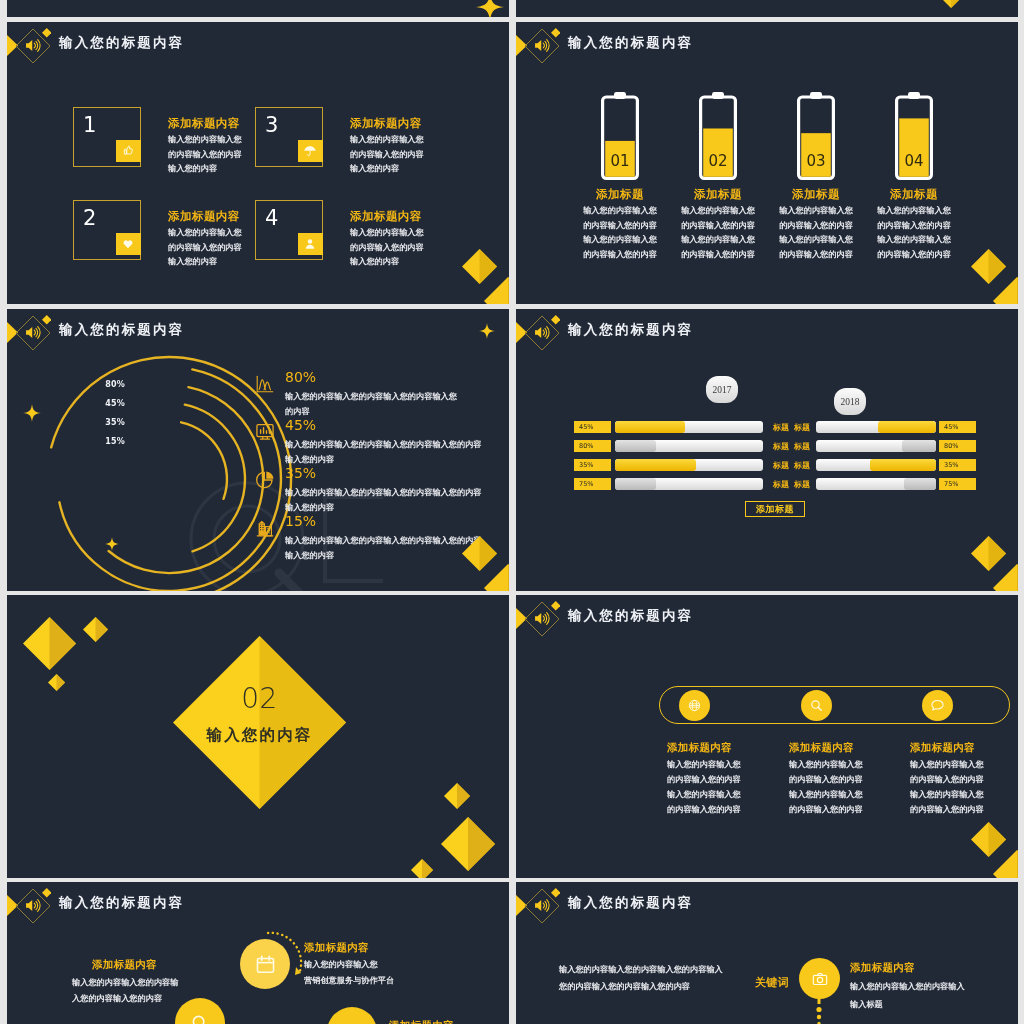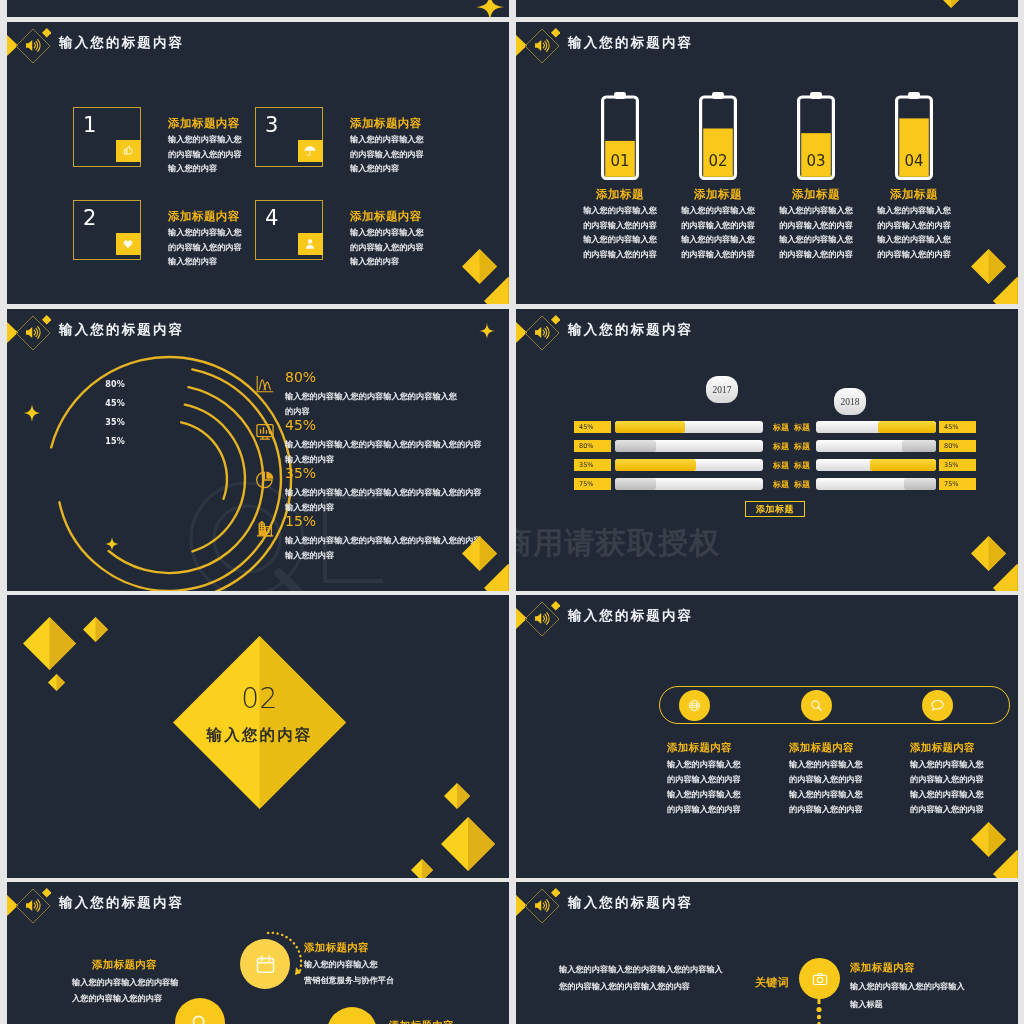--- a/index.html
+++ b/index.html
@@ -357,21 +357,20 @@
             <path d="M15.1 6.8a7.4 7.4 0 0 1 0 10.4" fill="none" stroke="#f8c81b" stroke-width="1.35" stroke-linecap="round"></path>
             <path d="M17.3 4.6a10.5 10.5 0 0 1 0 14.8" fill="none" stroke="#f8c81b" stroke-width="1.35" stroke-linecap="round"></path>
           </svg>
           <div style="position: absolute; left: 34.5px; top: 6px; width: 9.5px; height: 9.5px;">
             <svg width="9.5" height="9.5" viewBox="0 0 100 100" style="display: block;">
               <path d="M50 0 L100 50 L50 100 L0 50 Z" fill="#f8c81b"></path>
             </svg>
           </div>
           <div class="hdr-title">输入您的标题内容</div>
         </div>
-        <div style="position: absolute; left: -14px; top: 214px; font-size: 30px; font-weight: 700; color: rgb(243, 245, 248); opacity: 0.1; letter-spacing: 0.04em; white-space: nowrap;">商用请获取授权</div>
         <div class="yr" style="left: 190px; top: 67px; width: 32px; height: 27px;">2017</div>
         <div class="yr" style="left: 286px; top: 79px; width: 32px; height: 27px; margin-left: 32px;">2018</div>
         <div class="pctbox" style="left: 58px; top: 112px; width: 37px; height: 12px;">45%</div>
         <div class="track" style="left: 99px; top: 112px; width: 148px; height: 12px; background: linear-gradient(rgb(254, 254, 254), rgb(217, 217, 217));">
           <div style="position: absolute; left: 0px; top: 0px; height: 100%; width: 47%; background: linear-gradient(rgb(251, 217, 58), rgb(238, 181, 0)); border-radius: 3px;"></div>
         </div>
         <div class="s4lab" style="left: 257px; top: 113px;">标题</div>
         <div class="pctbox" style="left: 58px; top: 131px; width: 37px; height: 12px;">80%</div>
         <div class="track" style="left: 99px; top: 131px; width: 148px; height: 12px; background: linear-gradient(rgb(254, 254, 254), rgb(217, 217, 217));">
           <div style="position: absolute; left: 0px; top: 0px; height: 100%; width: 28%; background: linear-gradient(rgb(227, 227, 227), rgb(185, 185, 185)); border-radius: 3px;"></div>

